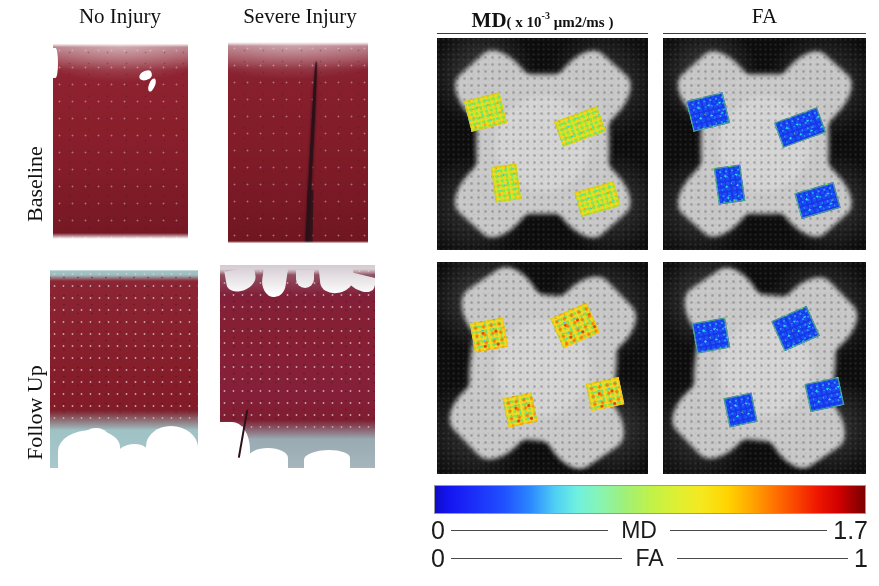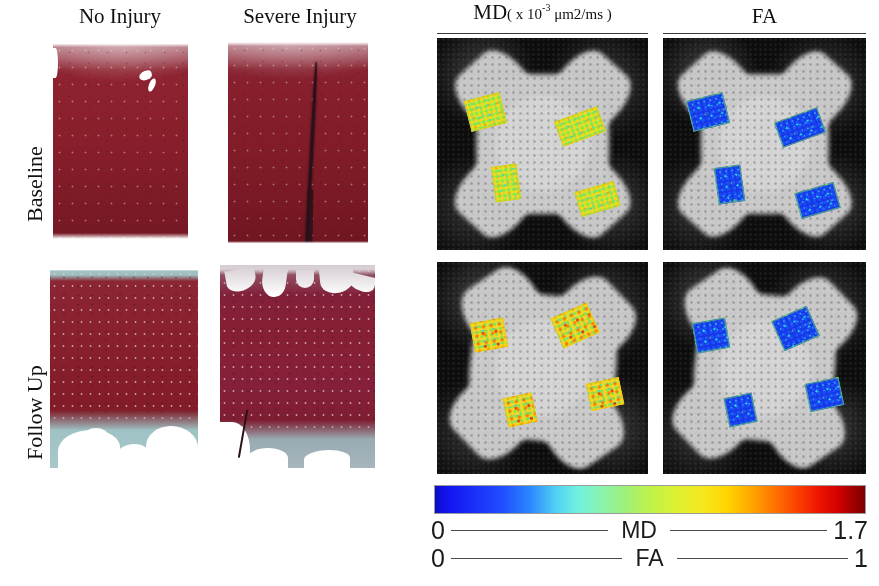--- a/index.html
+++ b/index.html
@@ -151,21 +151,21 @@
 <div class="fig">
 
   <div class="colhead" style="left:215px;top:4px;width:170px;">
     <span>Severe Injury</span>
   </div>
 
   <div class="colhead" style="left:40px;top:4px;width:160px;">
     <span>No Injury</span>
   </div>
 
-  <div class="colhead" style="left:437px;top:0;width:211px;">
+  <div class="colhead" style="left:437px;top:8px;width:211px;font-weight:bold;">
     <span>MD</span><span class="sub">( x 10</span><span class="sup">-3</span><span class="sub"> μm2/ms )</span>
   </div>
   <div class="rule" style="left:437px;top:33px;width:211px;"></div>
 
   <div class="colhead" style="left:663px;top:4px;width:203px;">
     <span>FA</span>
   </div>
   <div class="rule" style="left:663px;top:33px;width:203px;"></div>
 
   <div class="rowlabel" style="left:22px;top:222px;">

